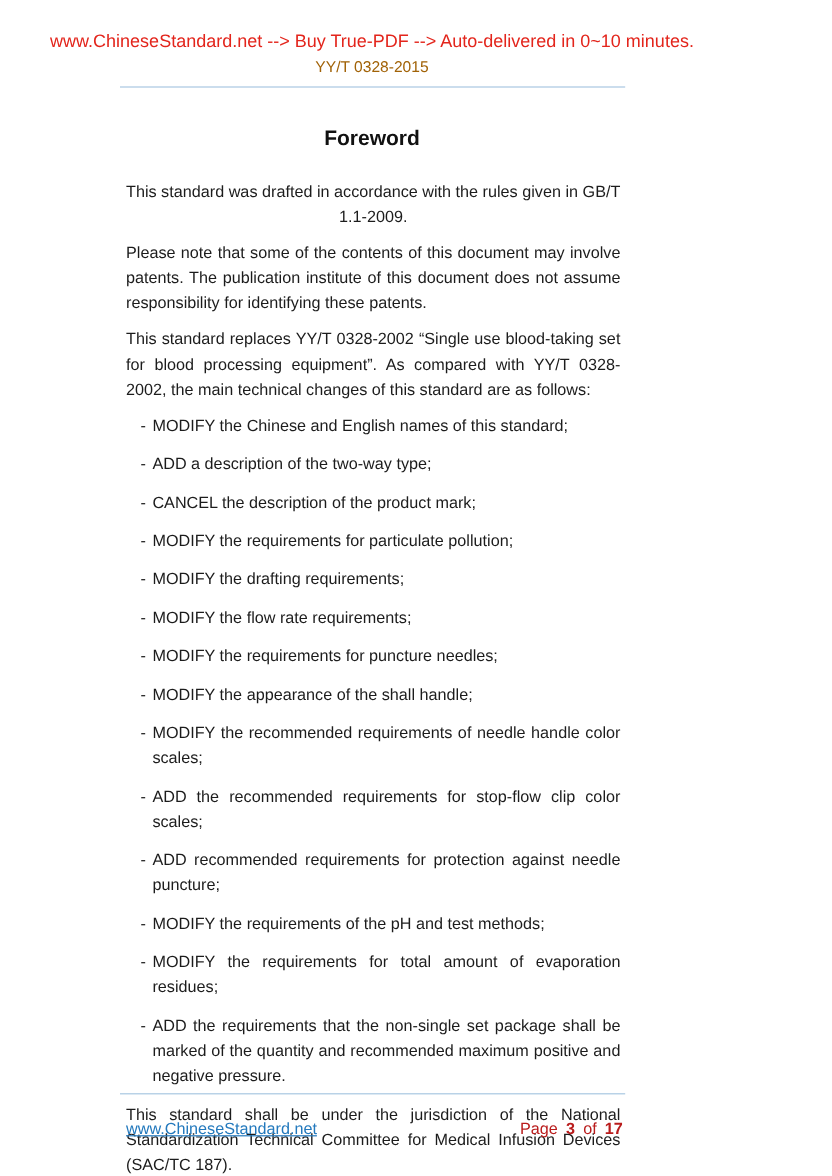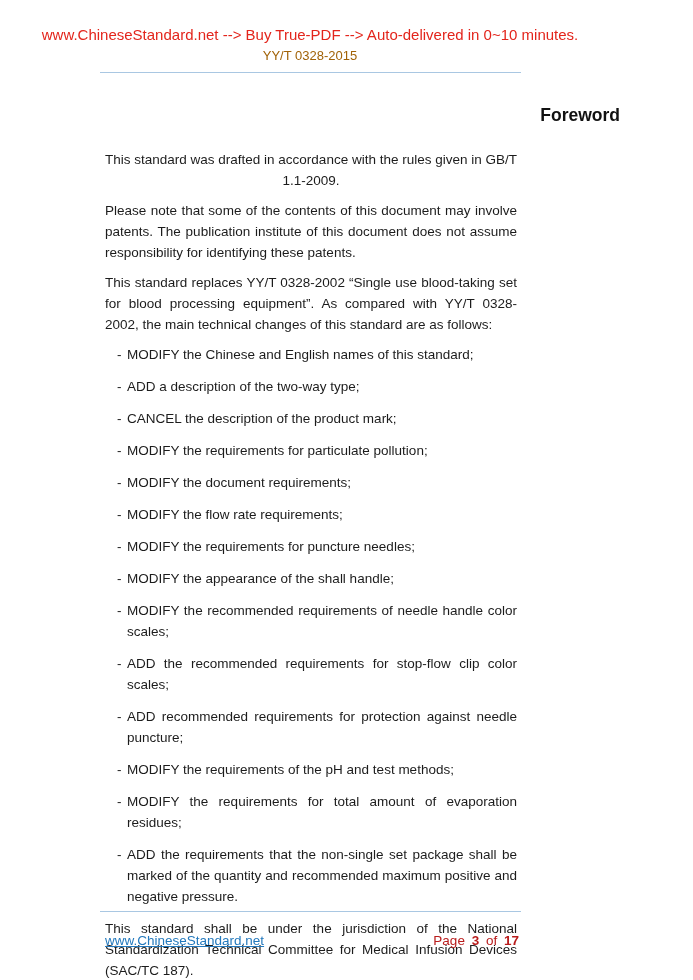--- a/index.html
+++ b/index.html
@@ -27,21 +27,21 @@
     font-size: 13px;
     line-height: 16px;
   }
   .head-rule {
     margin: 8px 99px 0 100px;
     border-top: 1px solid #a9c7e2;
     height: 0;
   }
   .title {
     margin-top: 30px;
-    text-align: right;
+    text-align: center;
     font-size: 17.5px;
     line-height: 24px;
     font-weight: bold;
     color: #111111;
   }
   .content {
     margin-top: 22px;
     padding: 0 103px 0 105px;
     font-size: 13.5px;
     line-height: 21px;
@@ -128,21 +128,21 @@
       <div class="change-item">
         <span class="marker">-</span>
         <span class="change-text">CANCEL the description of the product mark;</span>
       </div>
       <div class="change-item">
         <span class="marker">-</span>
         <span class="change-text">MODIFY the requirements for particulate pollution;</span>
       </div>
       <div class="change-item">
         <span class="marker">-</span>
-        <span class="change-text">MODIFY the document requirements;</span>
+        <span class="change-text">MODIFY the drafting requirements;</span>
       </div>
       <div class="change-item">
         <span class="marker">-</span>
         <span class="change-text">MODIFY the flow rate requirements;</span>
       </div>
       <div class="change-item">
         <span class="marker">-</span>
         <span class="change-text">MODIFY the requirements for puncture needles;</span>
       </div>
       <div class="change-item">

